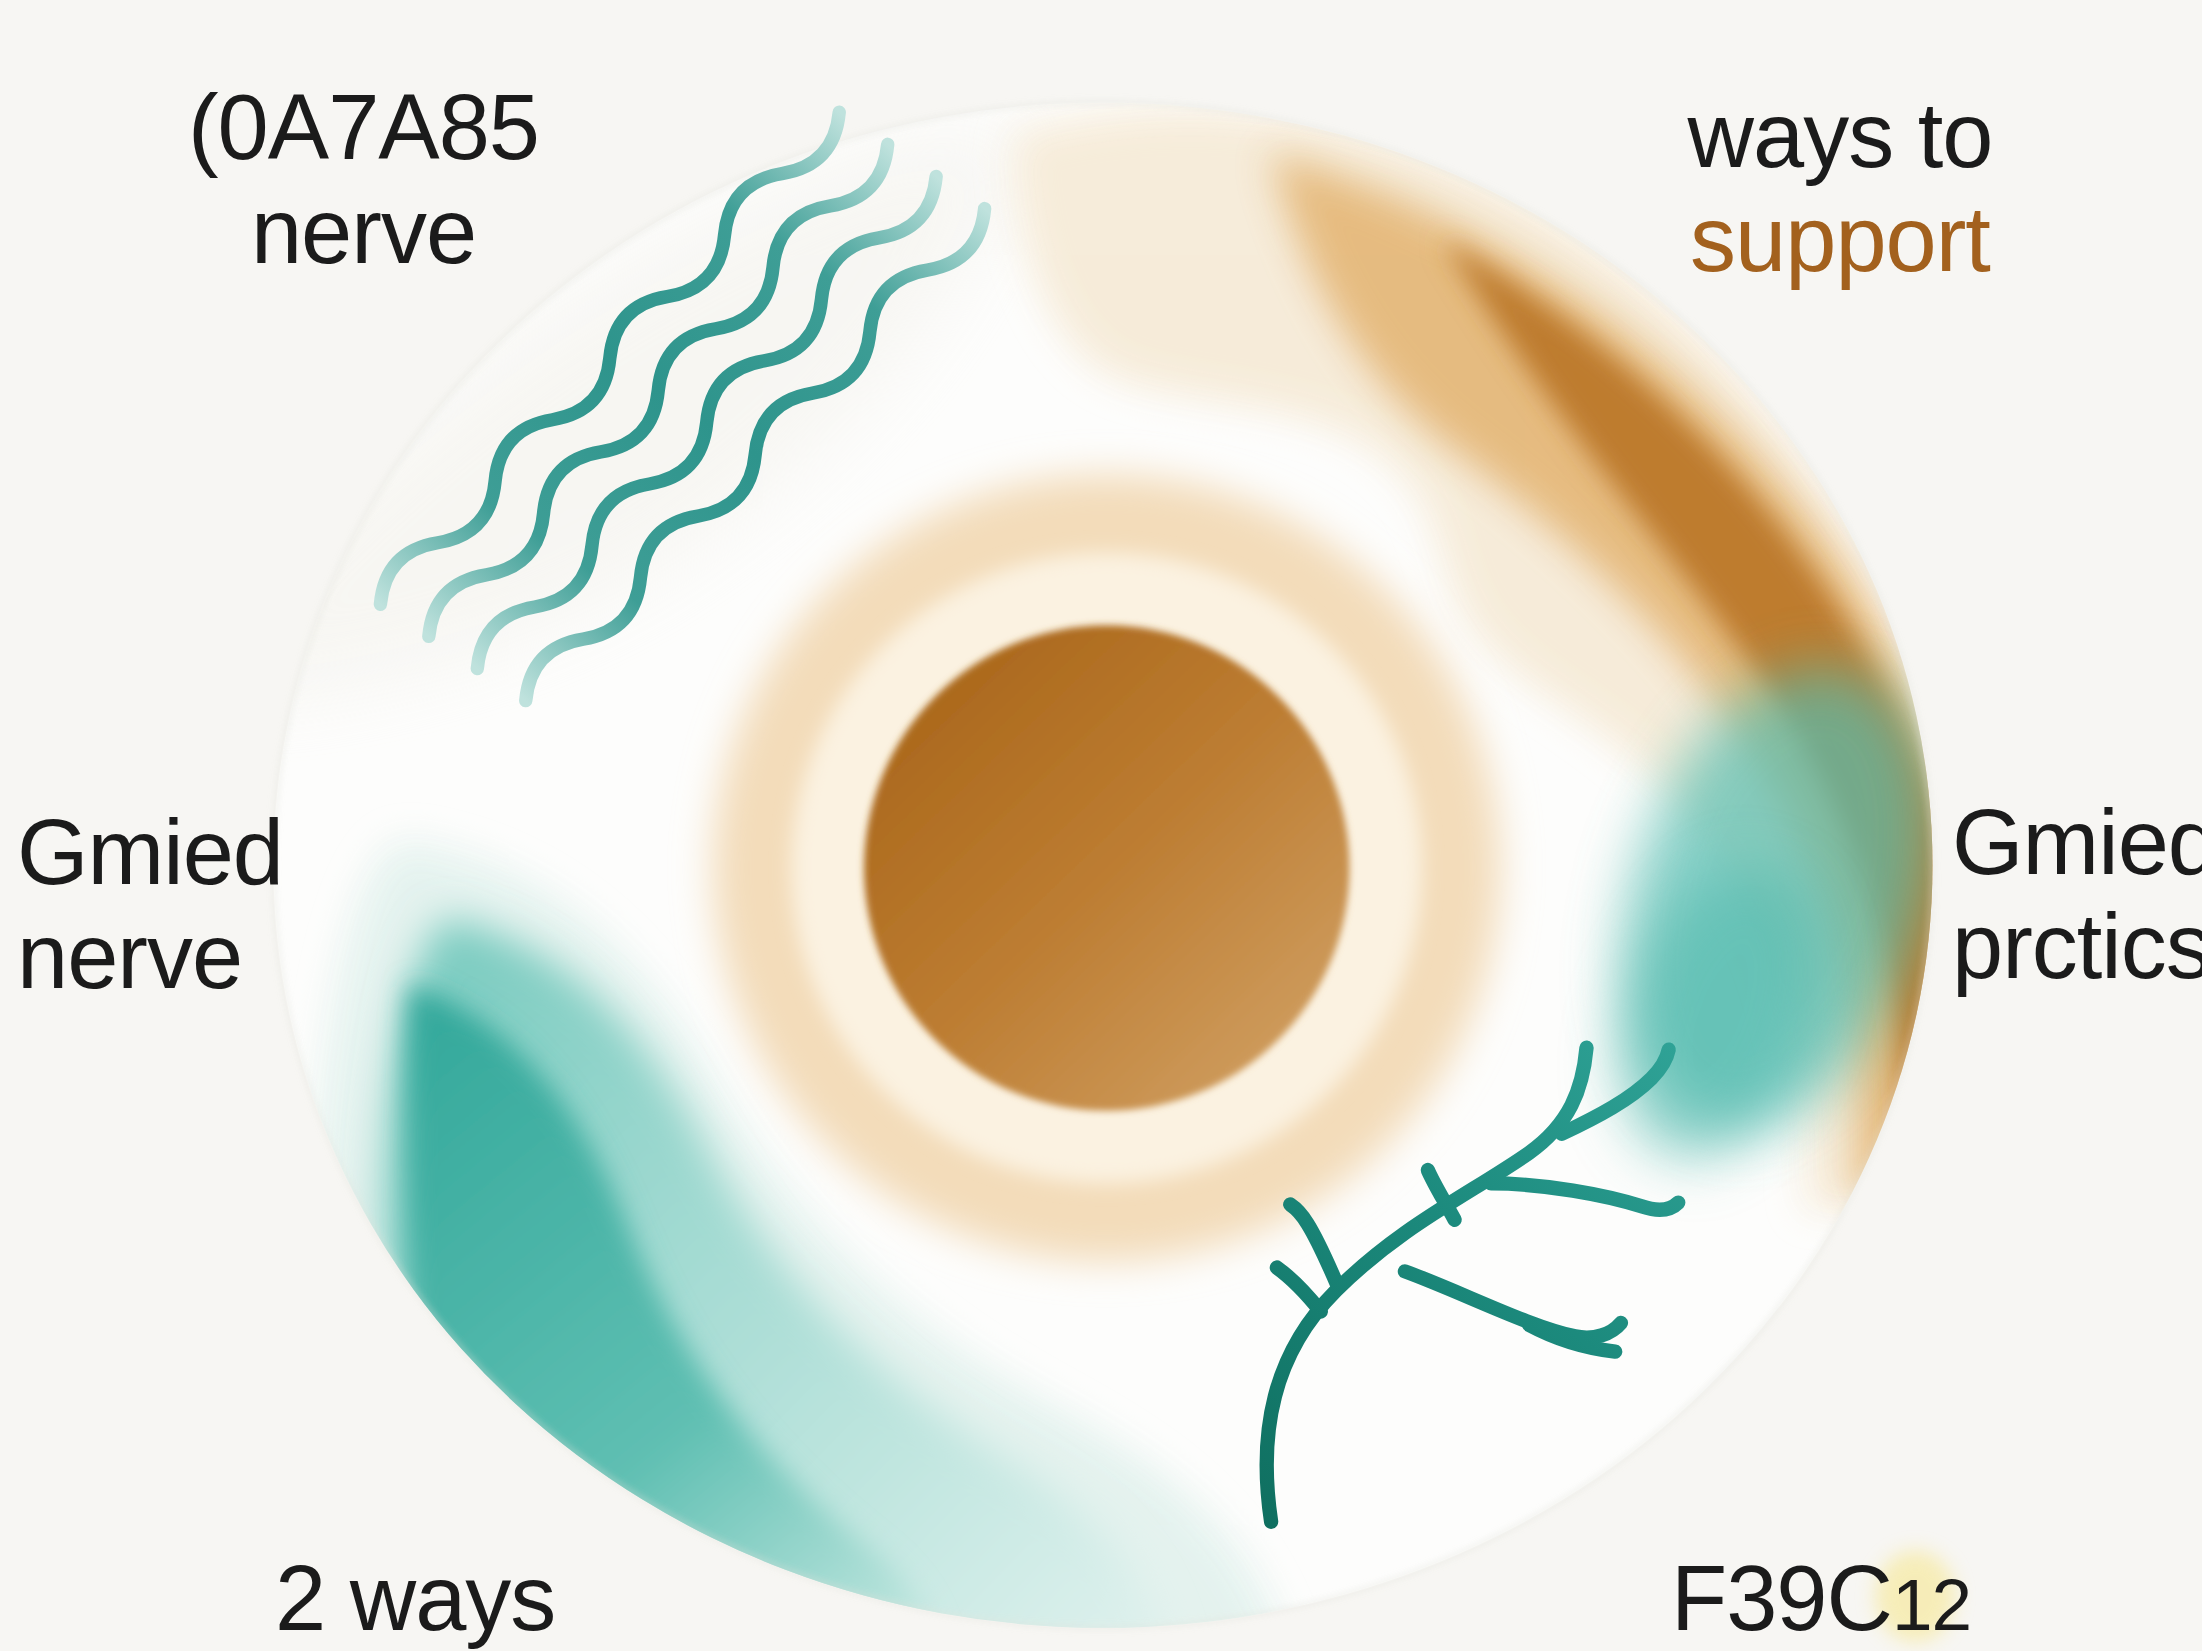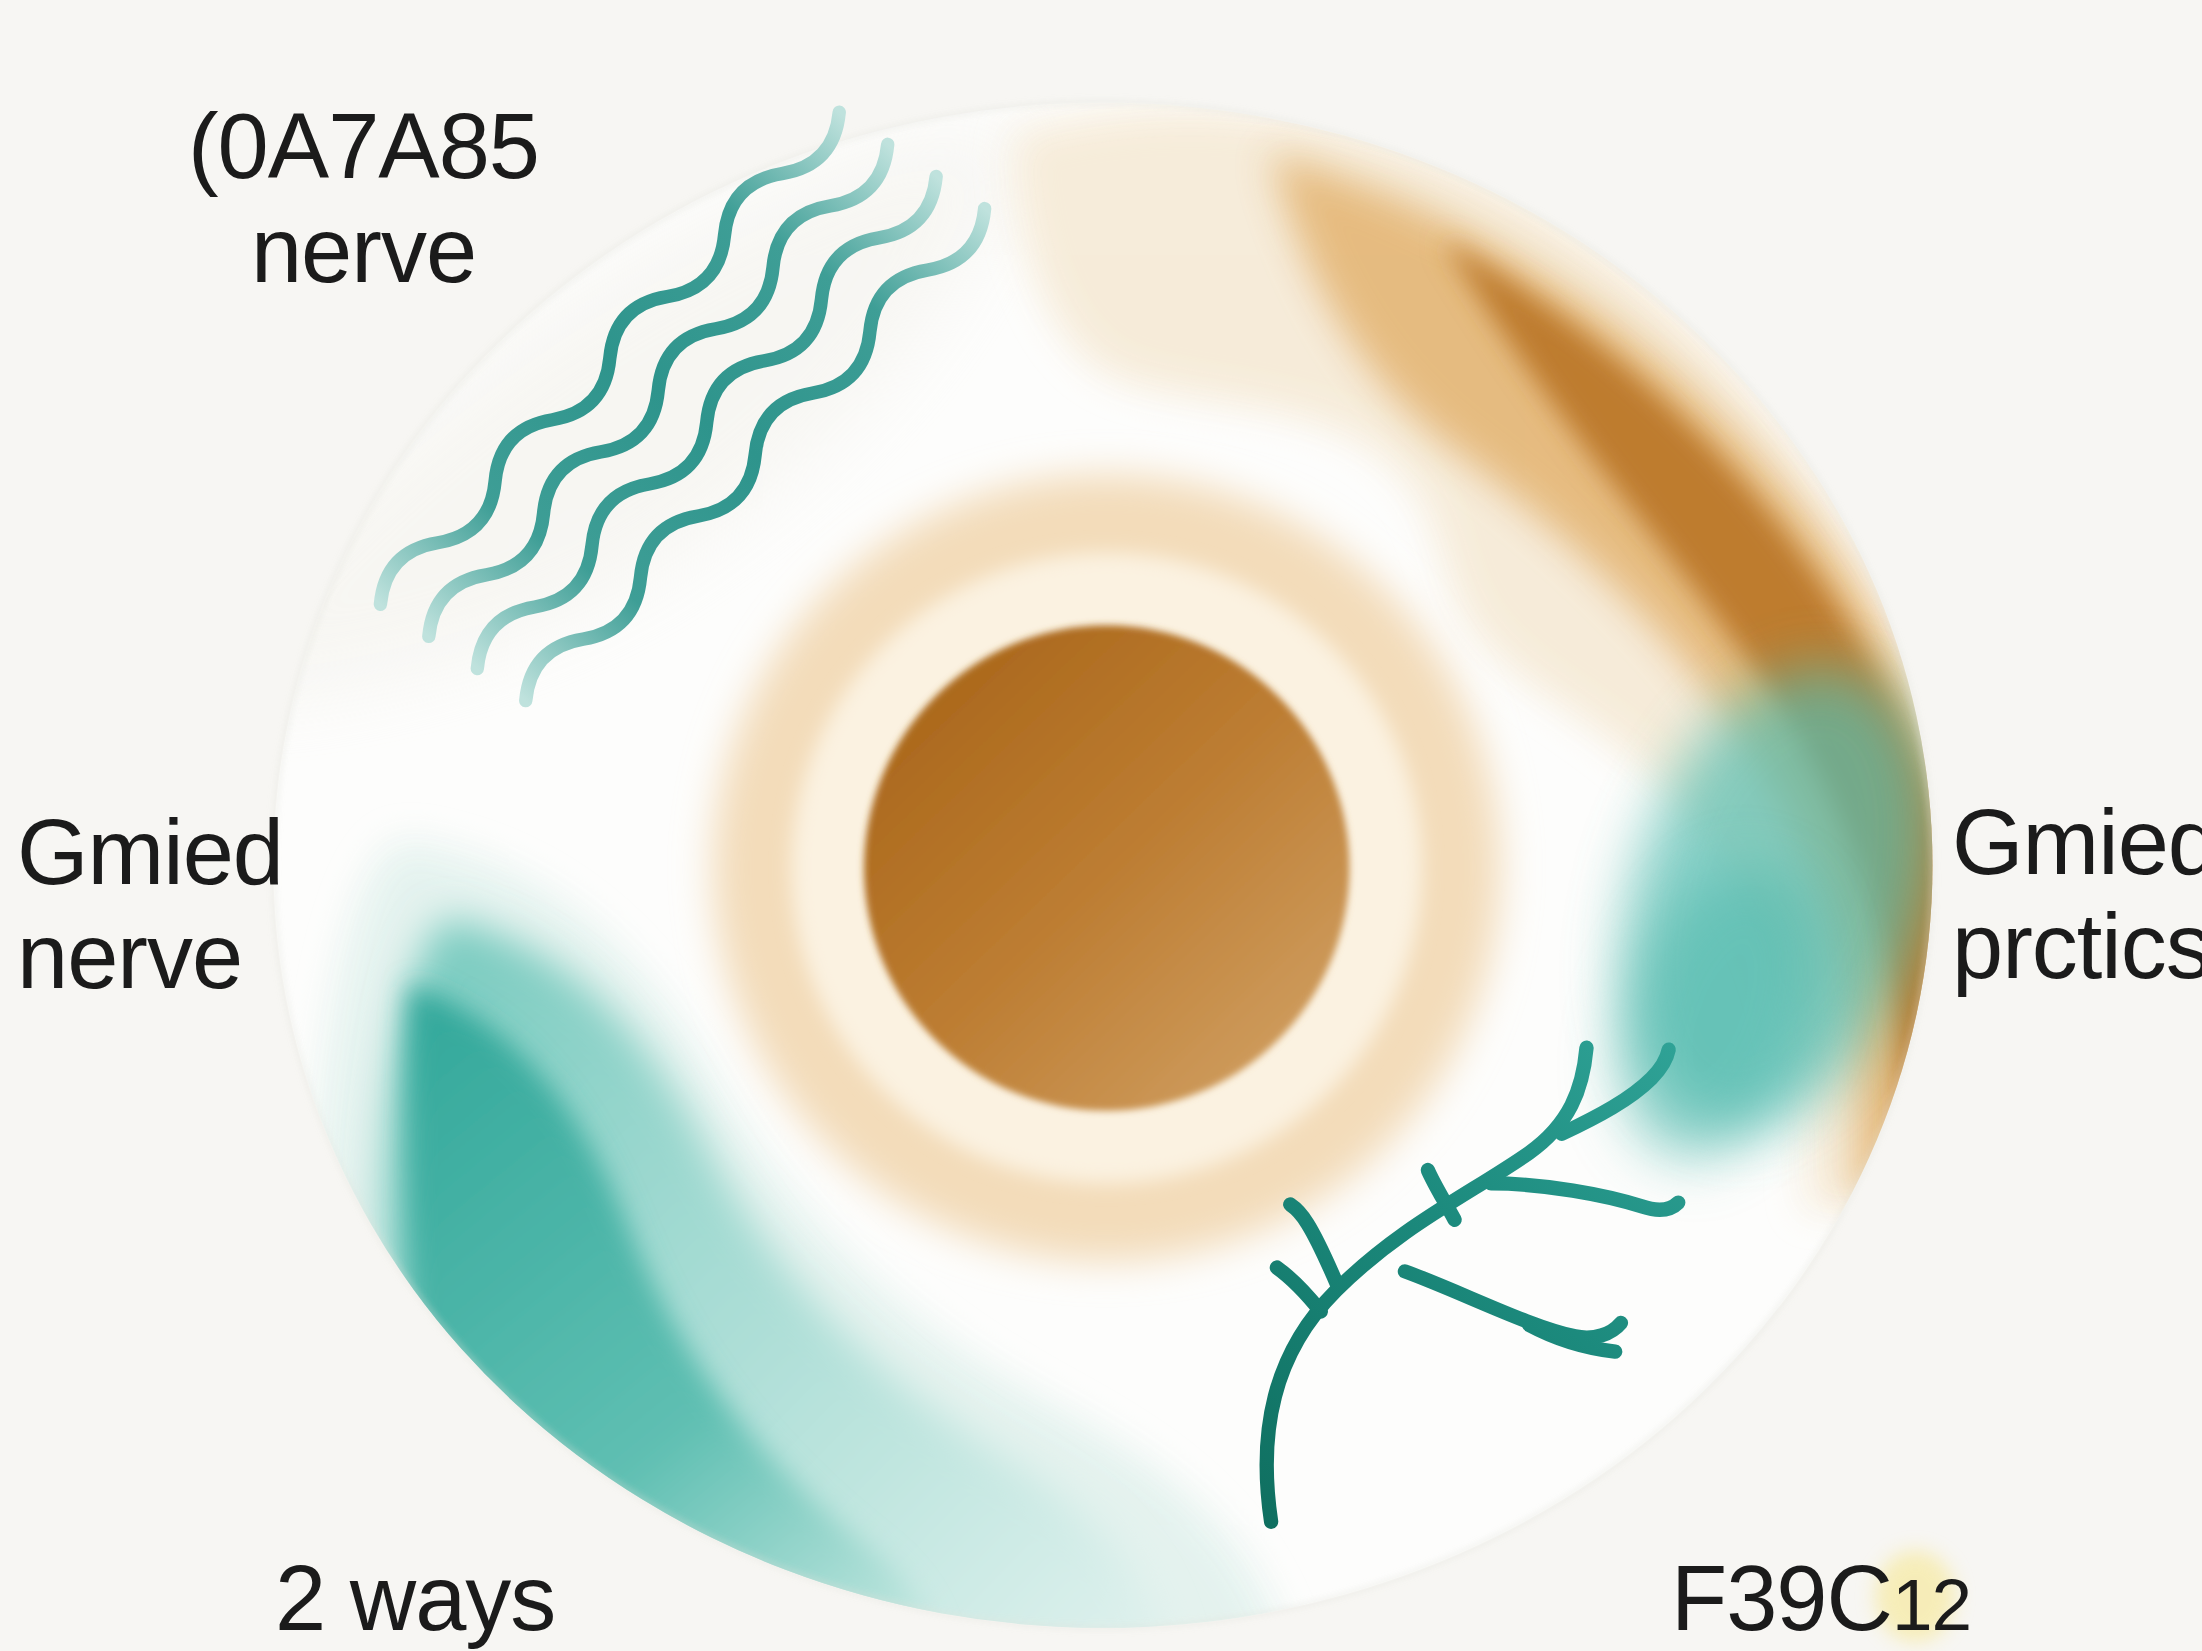--- a/index.html
+++ b/index.html
@@ -147,25 +147,29 @@
       <path d="M 1470 1330 C 1530 1352 1600 1388 1648 1398 C 1668 1402 1686 1396 1696 1384"></path>
       <path d="M 1600 1386 C 1626 1400 1656 1410 1690 1414"></path>
       <path d="M 1400 1346 C 1388 1318 1378 1296 1368 1280 C 1362 1270 1356 1264 1350 1260"></path>
       <path d="M 1382 1372 C 1366 1352 1350 1336 1336 1326"></path>
       <path d="M 1522 1276 C 1510 1254 1500 1238 1494 1224"></path>
     </g>
 
     <ellipse cx="2004" cy="1670" rx="42" ry="48" fill="#F6E47E" opacity="0.5" filter="url(#b10)"></ellipse>
   </svg>
 
-  <div class="label center" style="left:153px;top:76px;width:421px;margin-top:19px;">
+  <div class="label center" style="left:153px;top:76px;width:421px;">
     <div>(0A7A85</div>
     <div>nerve</div>
   </div>
 
+  <div class="label center" style="left:1625px;top:84px;width:430px;">
+    <div>ways to</div>
+    <div class="accent">support</div>
+  </div>
 
   <div class="label" style="left:17px;top:801px;">
     <div>Gmied</div>
     <div>nerve</div>
   </div>
 
   <div class="label" style="left:1952px;top:791px;">
     <div>Gmied</div>
     <div>prctics</div>
   </div>

